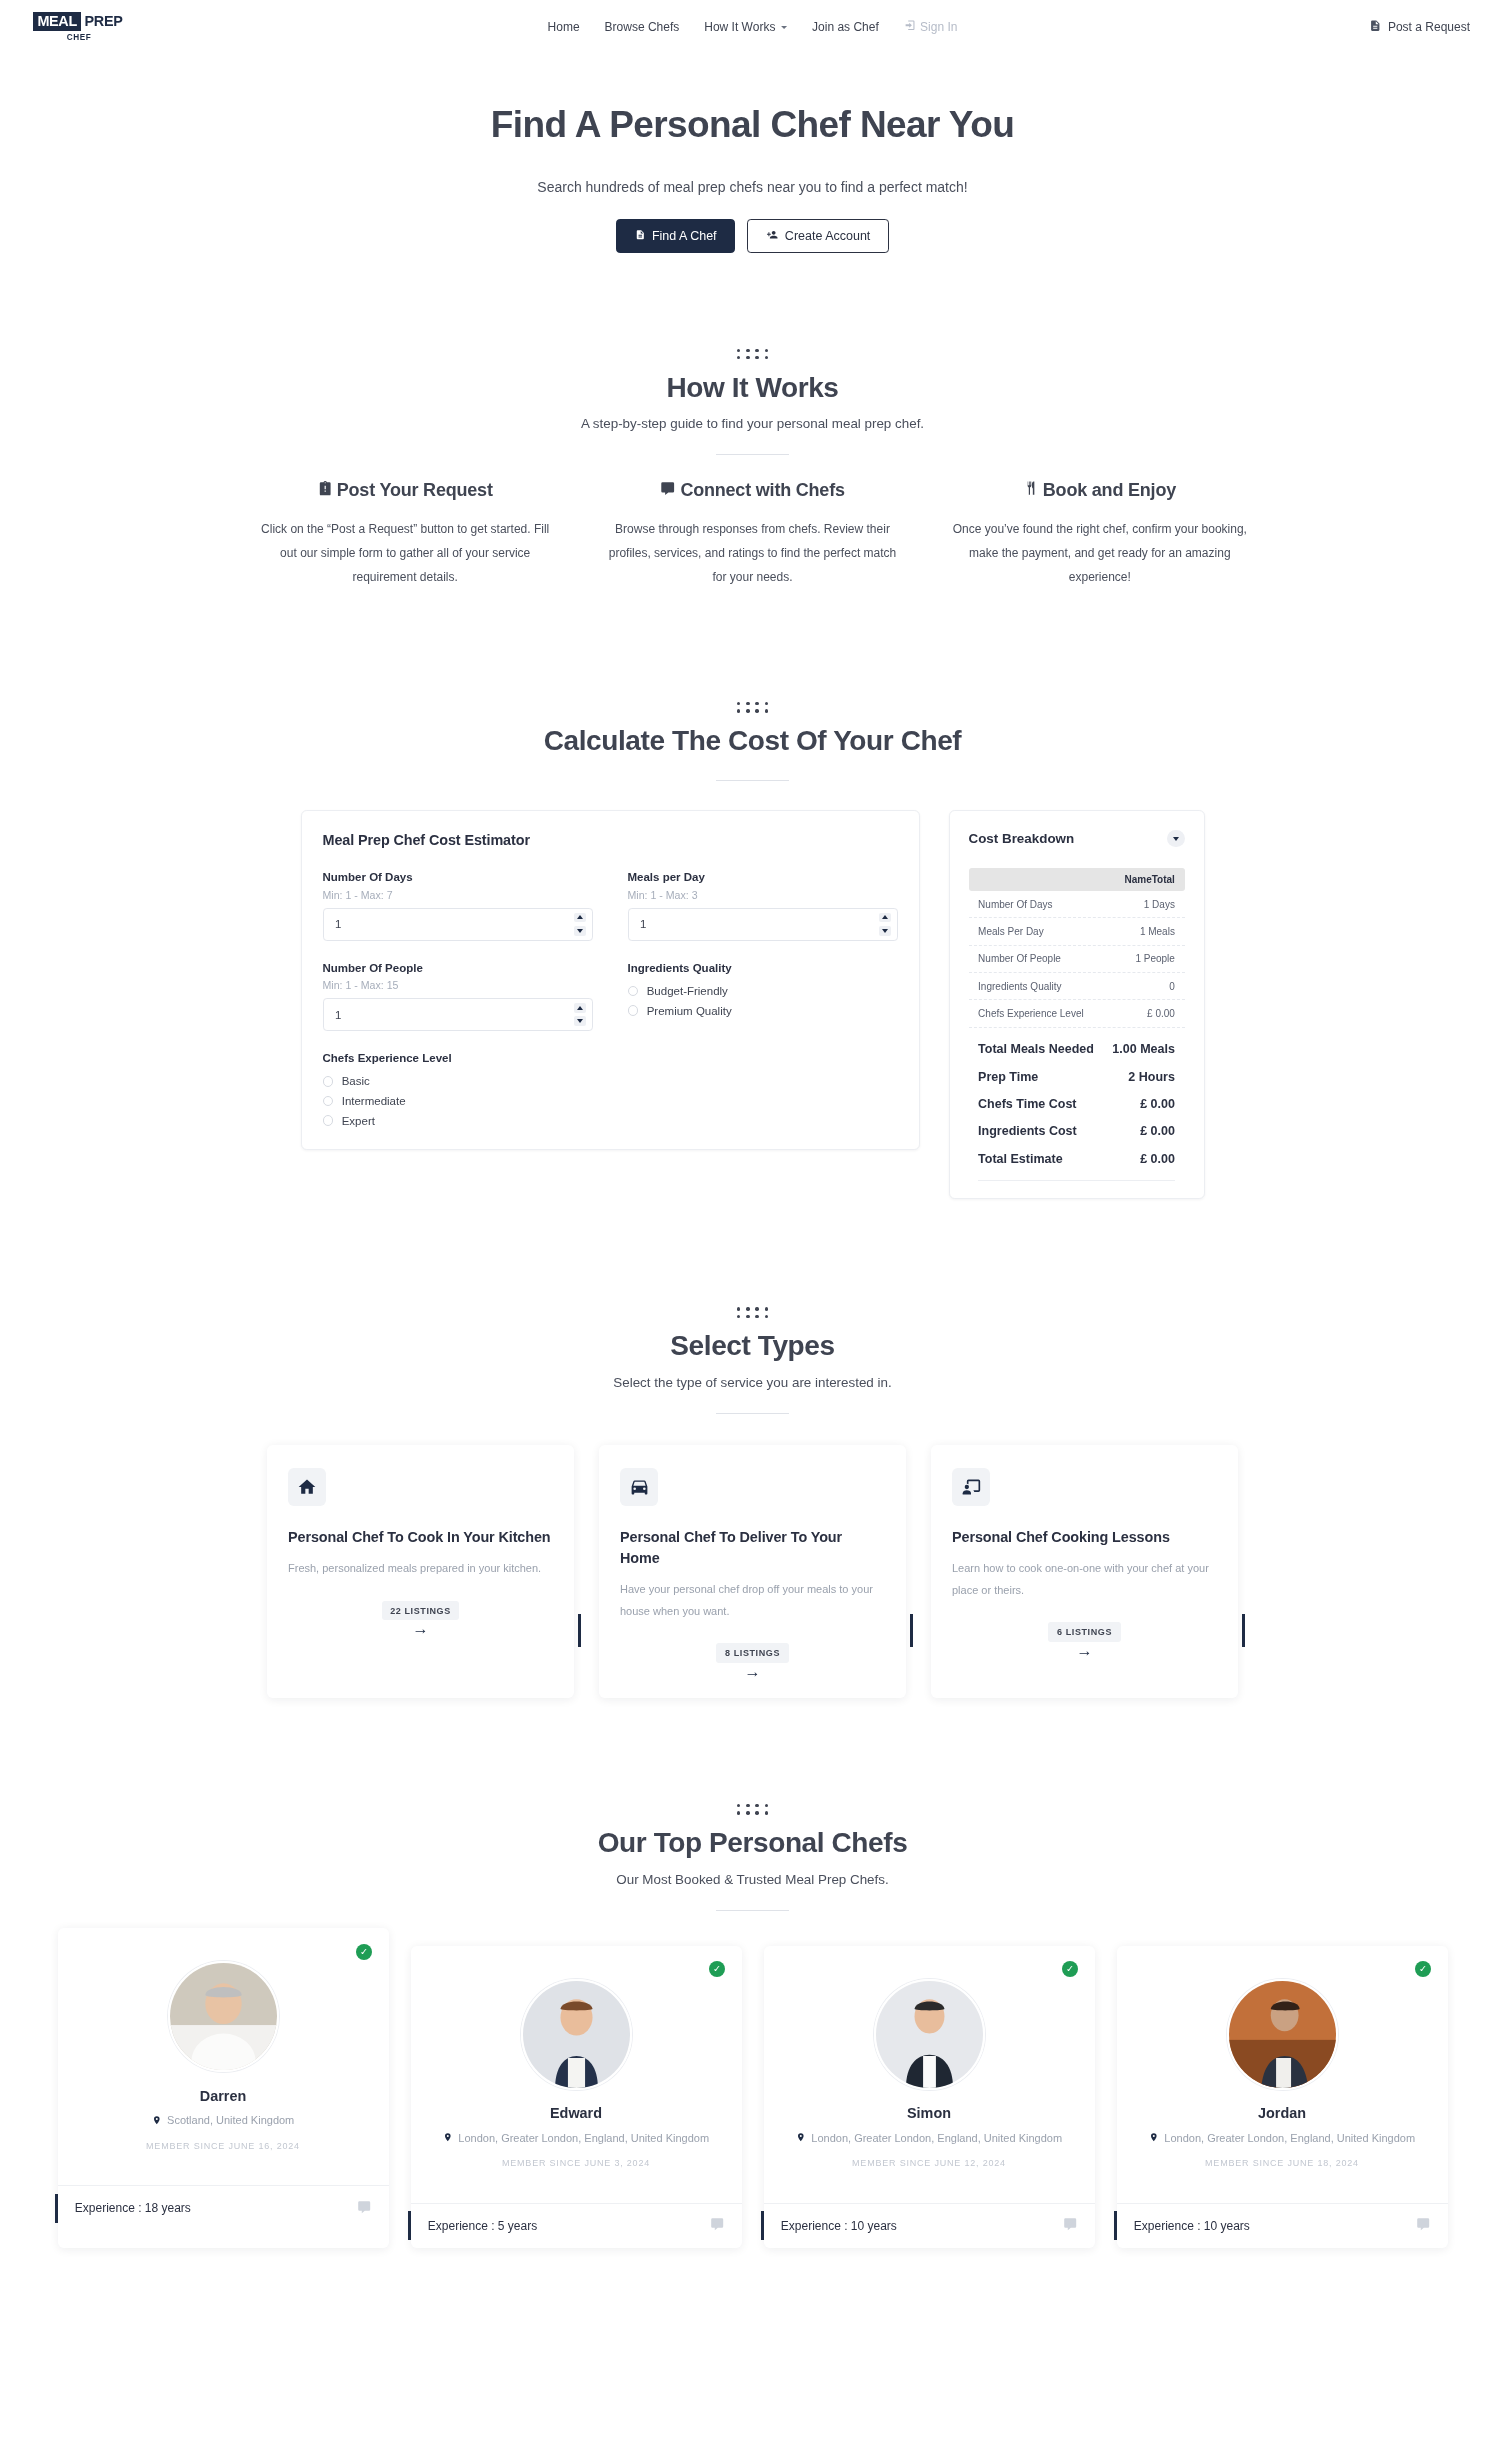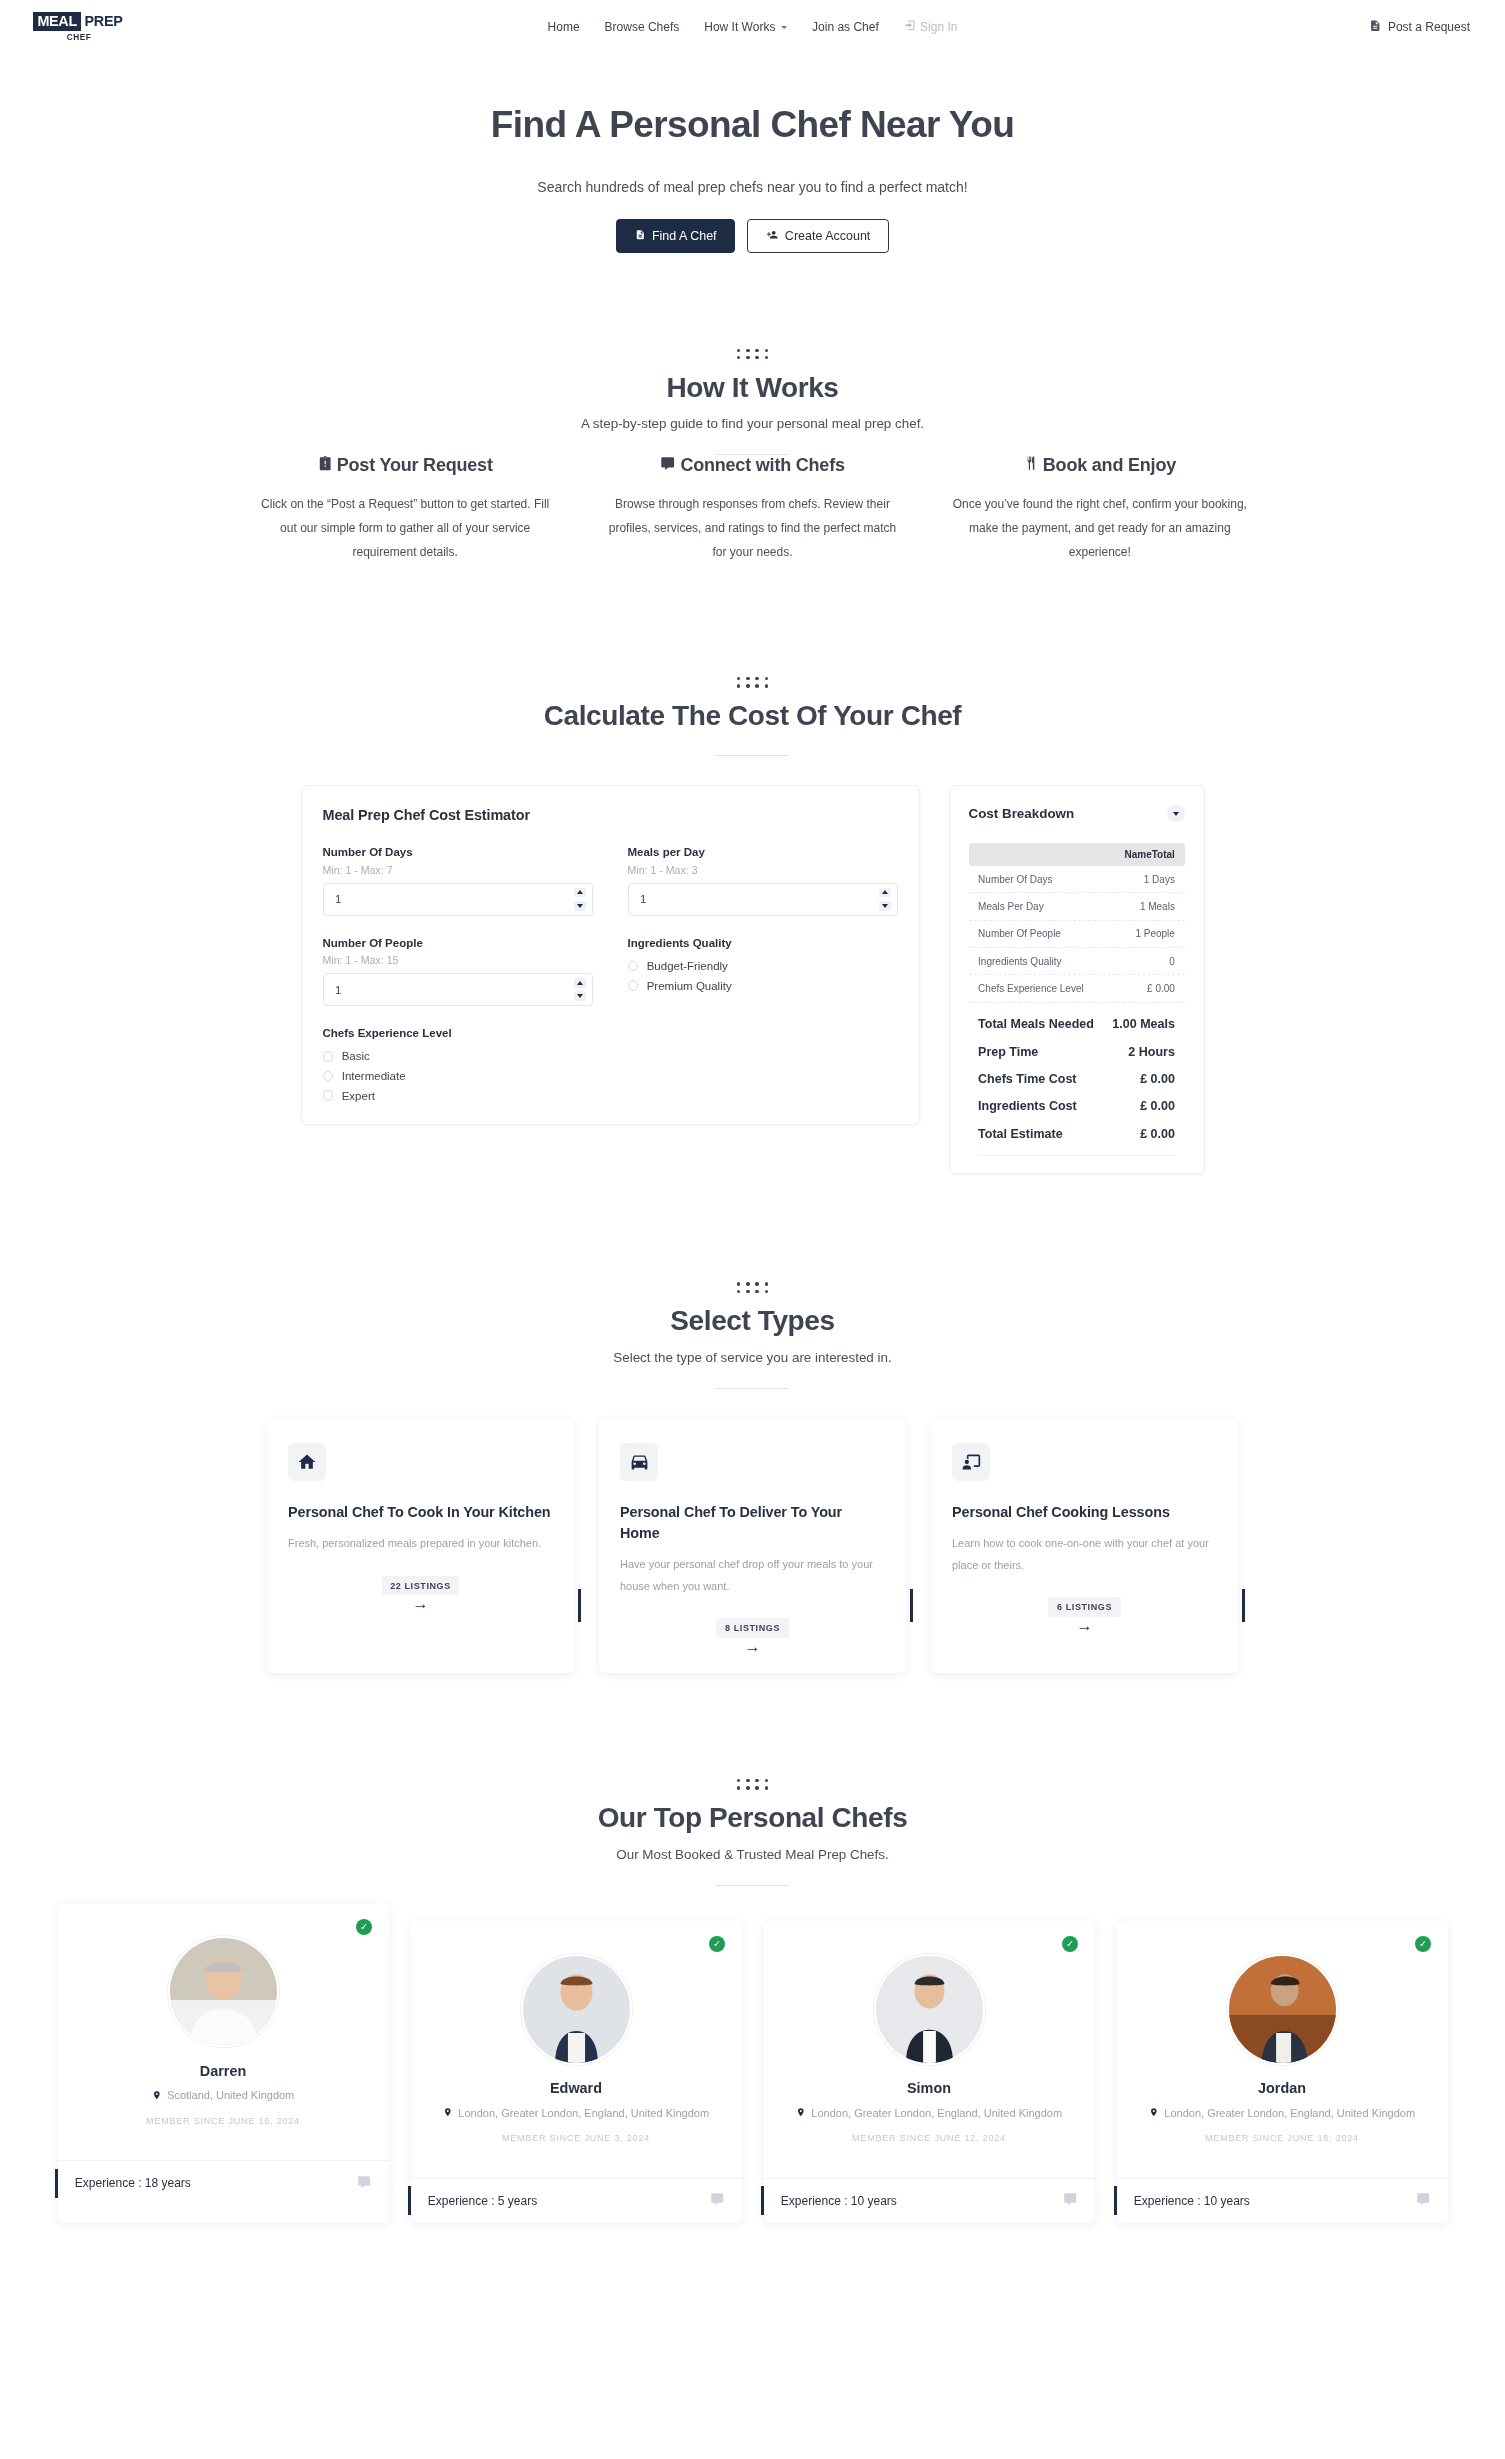--- a/index.html
+++ b/index.html
@@ -79,21 +79,21 @@
     text-align: center; font-size: 28px; font-weight: 700;
     color: #3f4451; letter-spacing: -0.4px; margin-top: 12.5px;
   }
   .sec-sub { text-align: center; font-size: 13.4px; color: #4a4f5c; margin-top: 12.5px; }
   .sec-rule { width: 73px; height: 1px; background: #dfe2e8; margin: 23px auto 0; }
 
   
   .hiw { margin-top: 96px; }
   .hiw-cols {
     display: flex; justify-content: center; gap: 17px;
-    padding: 0 240px;
+    margin-top: 25px; padding: 0 240px;
   }
   .hiw-col { flex: 1; text-align: center; padding: 0 13.4px; }
   .hiw-h {
     font-size: 18px; font-weight: 700; color: #3f4451;
     display: flex; align-items: center; justify-content: center; gap: 4.8px;
     letter-spacing: -0.2px;
   }
   .hiw-p { margin-top: 15.4px; font-size: 12px; line-height: 2.0; color: #4a4f5c; }
 
   

